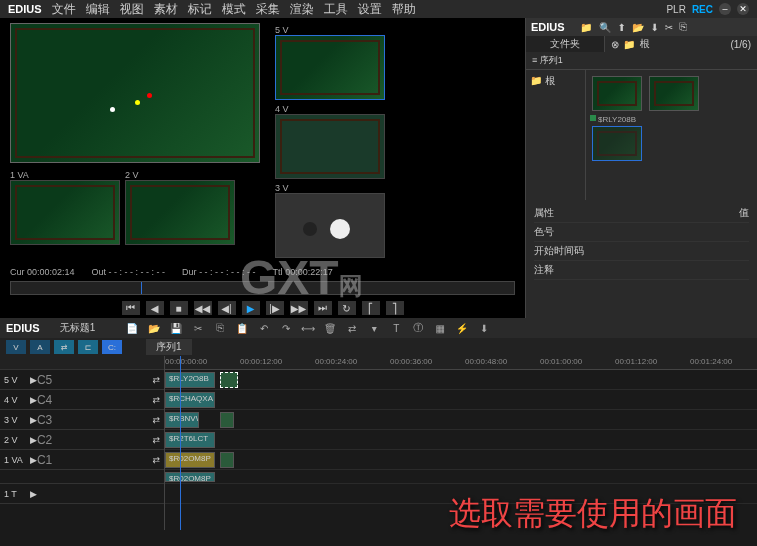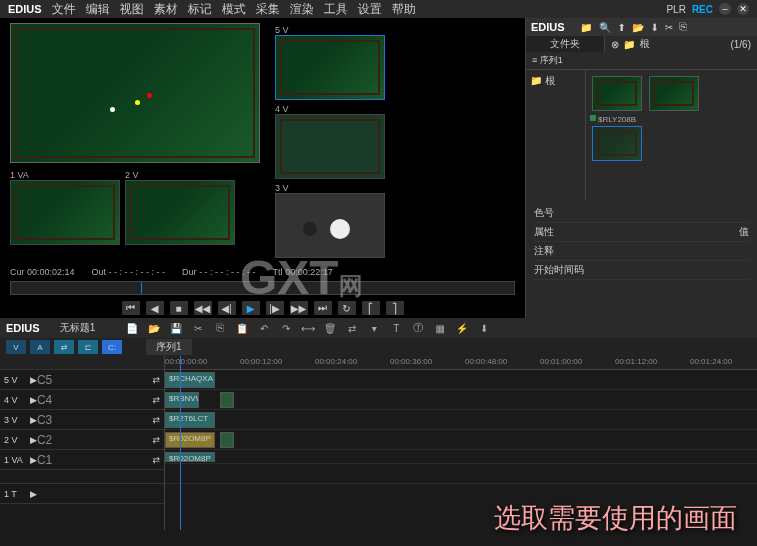--- a/index.html
+++ b/index.html
@@ -59,21 +59,21 @@
 .tracks-area { flex: 1; position: relative; overflow: hidden; }
 .track-row { height: 20px; border-bottom: 1px solid #2a2a2a; position: relative; }
 .clip { position: absolute; height: 16px; top: 2px; border: 1px solid #555; font-size: 8px; padding: 1px 3px; overflow: hidden; }
 .clip.green { background: #2a5a3a; }
 .clip.teal { background: #2a6a6a; }
 .clip.yellow { background: #8a7a2a; }
 .clip.sel { border: 1px dashed #fff; }
 
 .watermark { position: absolute; top: 250px; left: 240px; font-size: 48px; color: rgba(180,180,180,0.5); font-weight: bold; pointer-events: none; z-index: 100; }
 .watermark .net { font-size: 24px; }
-.caption { position: absolute; bottom: 10px; right: 20px; font-size: 27px; color: #fca5a5; text-shadow: 2px 2px 4px #000; z-index: 101; }
+.caption { position: absolute; bottom: 10px; right: 20px; font-size: 32px; color: #ef4444; text-shadow: 2px 2px 4px #000; z-index: 101; }
 </style>
 </head>
 <body>
 
 <div class="topbar">
   <span class="logo">EDIUS</span>
   <div class="menu">
     <span>文件</span>
     <span>编辑</span>
     <span>视图</span>
@@ -192,33 +192,33 @@
         <div class="clip-thumb"><div class="pool-table"></div></div>
         <div style="display:flex;align-items:flex-start;gap:2px">
             <span style="width:6px;height:6px;background:#2a8a4a;display:inline-block"></span>
             <span class="clip-name">$RLY208B</span>
           </div>
         <div class="clip-thumb" style="border-color:#2a6fd8"><div class="pool-table" style="opacity:0.5"></div></div>
       </div>
     </div>
     <div class="properties">
       <div class="prop-row">
+          <span>属性</span>
+          <span>值</span>
+        </div>
+      <div class="prop-row">
           <span>色号</span>
           <span></span>
         </div>
       <div class="prop-row">
-          <span>属性</span>
-          <span>值</span>
+          <span>开始时间码</span>
+          <span></span>
         </div>
       <div class="prop-row">
           <span>注释</span>
-          <span></span>
-        </div>
-      <div class="prop-row">
-          <span>开始时间码</span>
           <span></span>
         </div>
     </div>
   </div>
 </div>
 
 <div class="timeline-panel">
   <div class="tl-toolbar">
     <span class="logo">EDIUS</span>
     <span style="margin-left:6px">无标题1</span>
@@ -303,20 +303,24 @@
         <span class="time-mark" style="left:0">00:00:00:00</span>
         <span class="time-mark" style="left:75px">00:00:12:00</span>
         <span class="time-mark" style="left:150px">00:00:24:00</span>
         <span class="time-mark" style="left:225px">00:00:36:00</span>
         <span class="time-mark" style="left:300px">00:00:48:00</span>
         <span class="time-mark" style="left:375px">00:01:00:00</span>
         <span class="time-mark" style="left:450px">00:01:12:00</span>
         <span class="time-mark" style="left:525px">00:01:24:00</span>
       </div>
       <div class="track-row">
+          <div class="clip teal" style="left:0;width:50px">$RLY2O8B</div>
+          <div class="clip green sel" style="left:55px;width:18px"></div>
+        </div>
+      <div class="track-row">
           <div class="clip teal" style="left:0;width:50px">$RCHAQXA</div>
         </div>
       <div class="track-row">
           <div class="clip teal" style="left:0;width:34px">$RBNVW8H</div>
           <div class="clip green" style="left:55px;width:14px"></div>
         </div>
       <div class="track-row">
           <div class="clip teal" style="left:0;width:50px">$R2T6LCT</div>
         </div>
       <div class="track-row">

